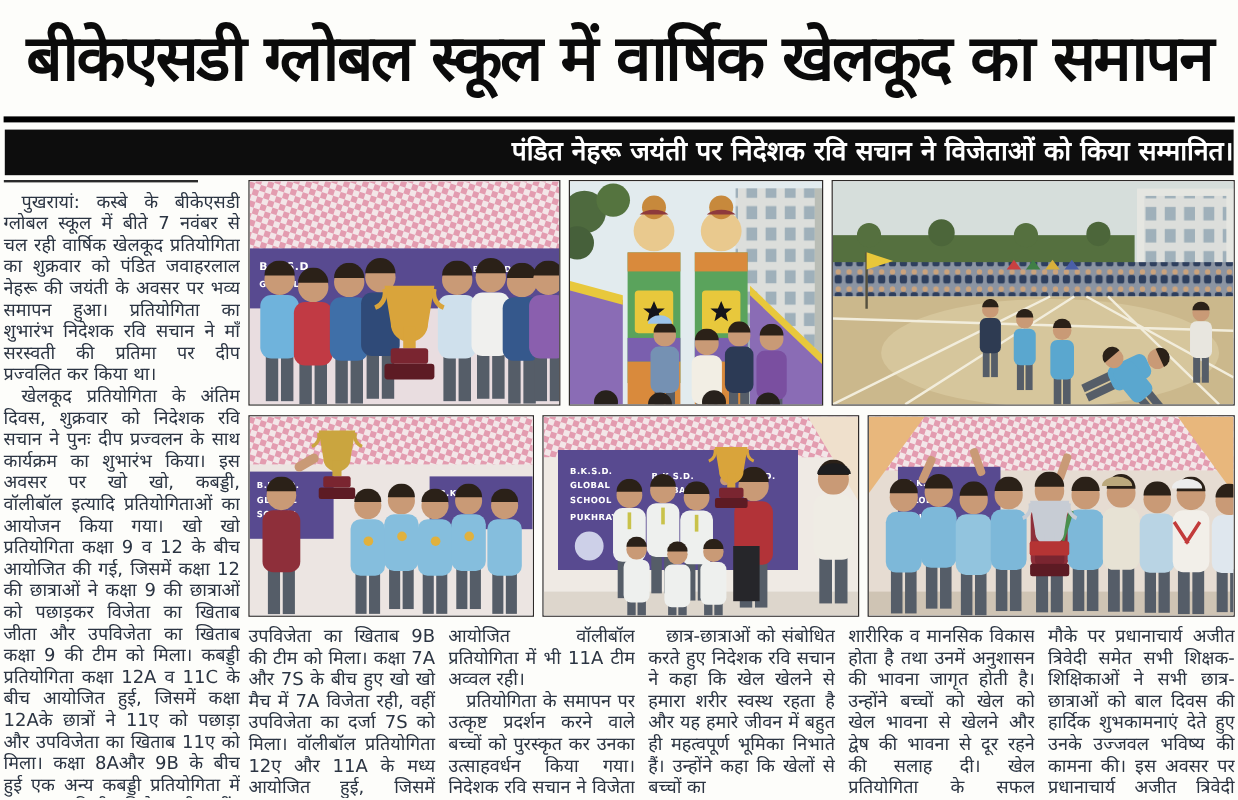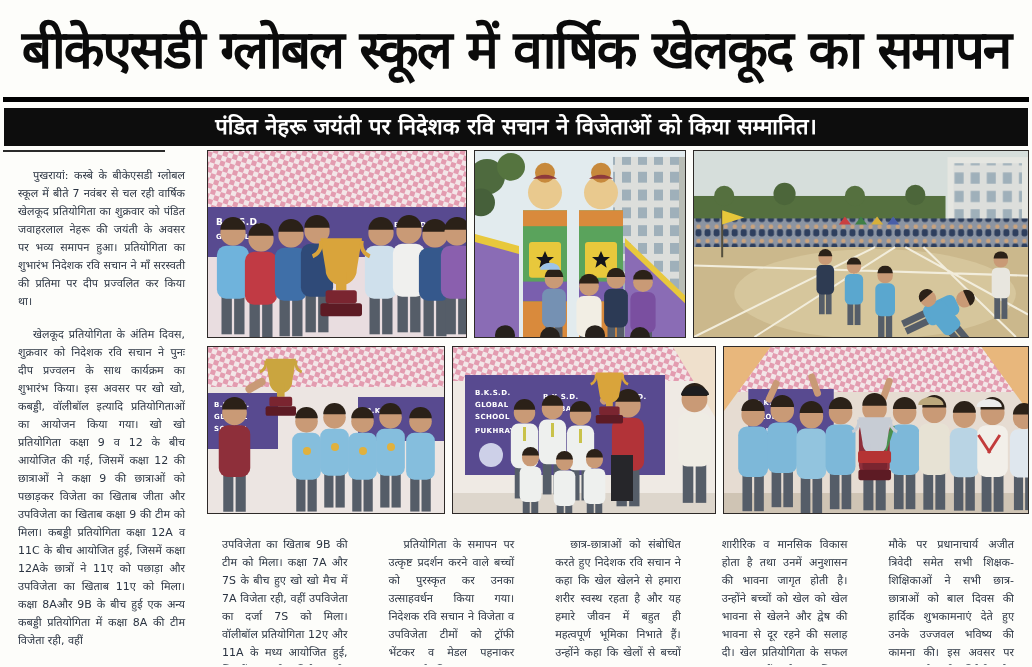--- a/index.html
+++ b/index.html
@@ -4,28 +4,28 @@
 <style>
   html,body{margin:0;padding:0;}
   .page{width:1032px;height:667px;background:#fdfdfa;position:relative;overflow:hidden;
         font-family:"DejaVu Sans","Liberation Sans",sans-serif;color:#2b3442;}
   
   .headline{margin:0;padding:0;height:97px;line-height:99px;text-align:center;
             font-size:53px;font-weight:bold;letter-spacing:-2px;color:#0b0b0b;
             white-space:nowrap;overflow:hidden;}
   .head-rule{height:5px;background:#000;margin:0 3px;}
   .subheadline{margin:6px 4px 0;height:38px;background:#0d0d0d;color:#ffffff;
-               text-align:center;font-size:22px;font-weight:bold;line-height:38px;
+               text-align:right;font-size:22px;font-weight:bold;line-height:38px;
                overflow:hidden;white-space:nowrap;}
   
   .content{display:flex;gap:7px;padding:4px 3px 0;}
   .left-col{flex:0 0 197px;min-width:0;overflow:hidden;height:515px;}
   .byline{font-size:15px;font-weight:bold;color:#1e2733;padding:3px 0 4px 30px;}
   .byline-rule{height:2px;background:#2a2a2a;width:162px;margin-bottom:7px;}
-  .left-col p, .col p{margin:15px;font-size:11px;line-height:18px;text-align:justify;}
+  .left-col p, .col p{margin:0;font-size:15px;line-height:18px;text-align:justify;}
   .indent{text-indent:15px;}
   .right-area{flex:1;min-width:0;display:flex;flex-direction:column;}
   .photo-row{display:flex;gap:7px;}
   .row1{height:188px;}
   .row2{height:168px;margin-top:8px;}
   .photo{border:1px solid #2e2a28;background:#fff;overflow:hidden;}
   .ph1{flex:0 0 258px;} .ph2{flex:0 0 210px;} .ph3{flex:1;}
   .ph4{flex:0 0 236px;} .ph5{flex:0 0 262px;} .ph6{flex:1;}
   .photo svg{display:block;width:100%;height:100%;}
   .bottom-cols{display:flex;gap:11px;margin-top:7px;height:144px;overflow:hidden;}
@@ -313,20 +313,21 @@
             <rect x="138" y="104" width="34" height="12" rx="2" fill="#b53434"></rect>
           </svg>
         </div>
       </div>
 
       <div class="bottom-cols">
         <div class="col">
           <p>उपविजेता का खिताब 9B की टीम को मिला। कक्षा 7A और 7S के बीच हुए खो खो मैच में 7A विजेता रही, वहीं उपविजेता का दर्जा 7S को मिला। वॉलीबॉल प्रतियोगिता 12ए और 11A के मध्य आयोजित हुई, जिसमें 11Aटीम विजेता रही। इसके अलावा, 11Aऔर 11D के बीच</p>
         </div>
         <div class="col">
+          <p>आयोजित वॉलीबॉल प्रतियोगिता में भी 11A टीम अव्वल रही।</p>
           <p class="indent">प्रतियोगिता के समापन पर उत्कृष्ट प्रदर्शन करने वाले बच्चों को पुरस्कृत कर उनका उत्साहवर्धन किया गया। निदेशक रवि सचान ने विजेता व उपविजेता टीमों को ट्रॉफी भेंटकर व मेडल पहनाकर उत्साहवर्धन किया</p>
         </div>
         <div class="col">
           <p class="indent">छात्र-छात्राओं को संबोधित करते हुए निदेशक रवि सचान ने कहा कि खेल खेलने से हमारा शरीर स्वस्थ रहता है और यह हमारे जीवन में बहुत ही महत्वपूर्ण भूमिका निभाते हैं। उन्होंने कहा कि खेलों से बच्चों का</p>
         </div>
         <div class="col">
           <p>शारीरिक व मानसिक विकास होता है तथा उनमें अनुशासन की भावना जागृत होती है। उन्होंने बच्चों को खेल को खेल भावना से खेलने और द्वेष की भावना से दूर रहने की सलाह दी। खेल प्रतियोगिता के सफल संचालन में खेल प्रशिक्षक जगरूप सिंह व रुचि सिंह का सराहनीय योगदान रहा। इस</p>
         </div>
         <div class="col">
           <p>मौके पर प्रधानाचार्य अजीत त्रिवेदी समेत सभी शिक्षक-शिक्षिकाओं ने सभी छात्र-छात्राओं को बाल दिवस की हार्दिक शुभकामनाएं देते हुए उनके उज्जवल भविष्य की कामना की। इस अवसर पर प्रधानाचार्य अजीत त्रिवेदी समेत शिक्षक व छात्र-छात्राएं मौजूद रहे।</p>

